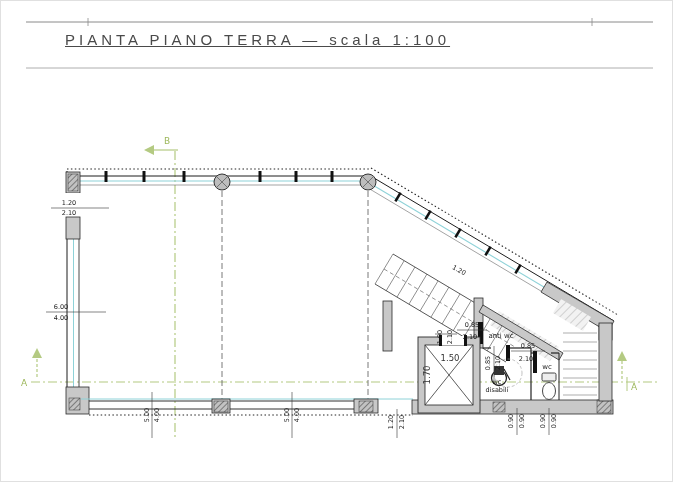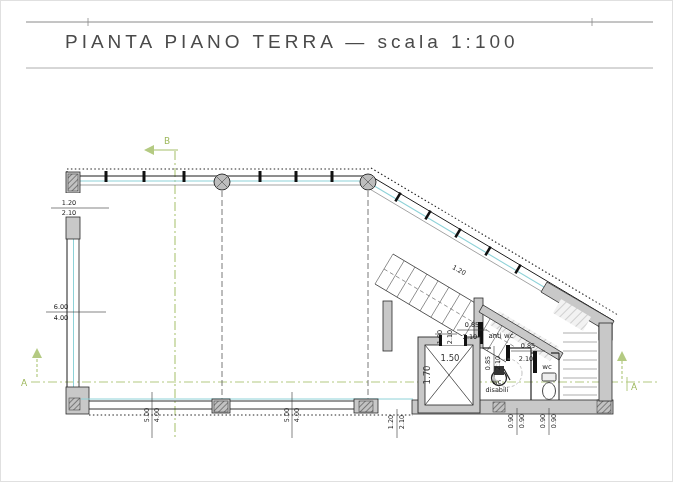--- a/index.html
+++ b/index.html
@@ -1,19 +1,19 @@
 <!DOCTYPE html>
 <html><head>
 <meta charset="utf-8">
 <style>
   html,body{margin:0;padding:0;background:#fff;}
   .page{position:relative;width:673px;height:482px;background:#ffffff;overflow:hidden;
         font-family:"DejaVu Sans",sans-serif;border:1px solid #e0e0e0;box-sizing:border-box;}
   .title{position:absolute;left:64px;top:30px;font-family:"Liberation Sans",sans-serif;
-         font-size:19px;font-weight:400;color:#4a4a4a;letter-spacing:4px;white-space:nowrap;}
+         font-size:15px;font-weight:400;color:#4a4a4a;letter-spacing:4px;white-space:nowrap;text-decoration:underline;}
   svg{position:absolute;left:0;top:0;}
   svg text{font-family:"DejaVu Sans",sans-serif;fill:#1a1a1a;}
   .dim{font-size:6.5px;}
   .dimbig{font-size:8.5px;fill:#333;}
   .room{font-size:7px;}
   .green{fill:#9cb75a;font-size:9px;}
 </style>
 </head>
 <body>
 

